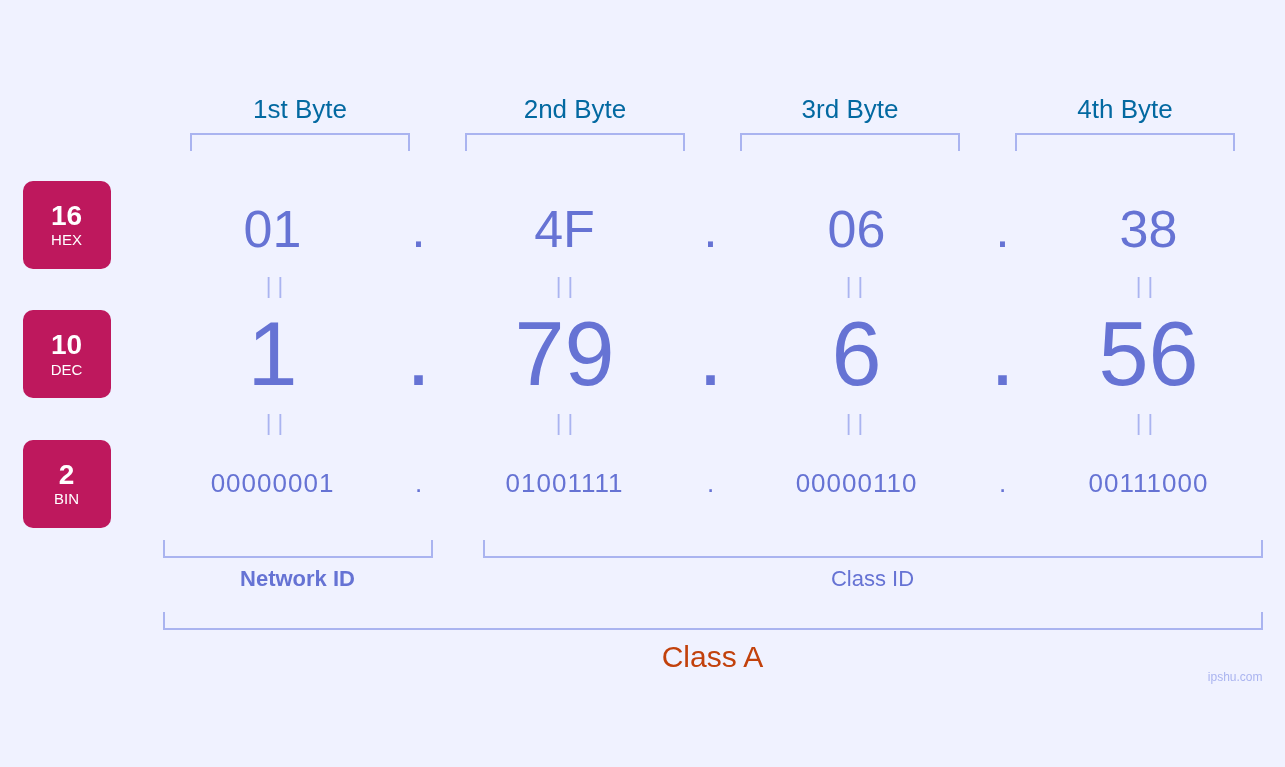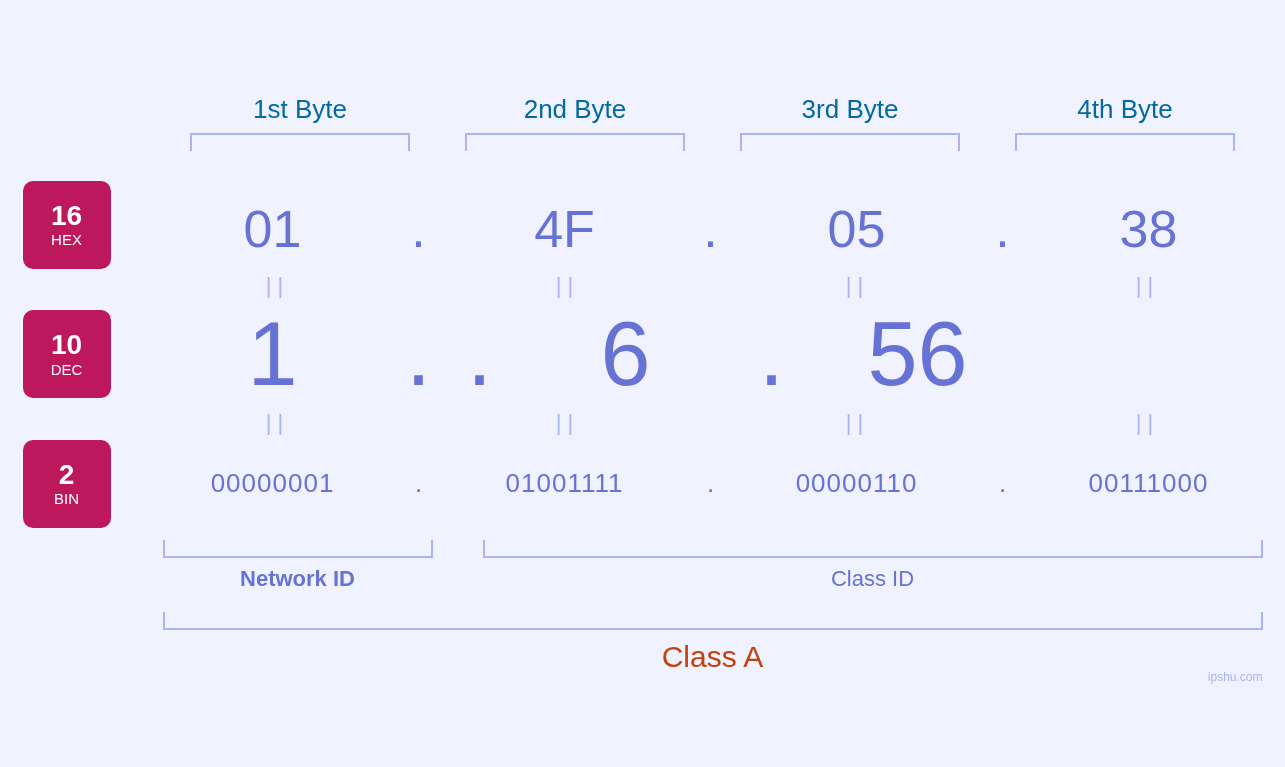--- a/index.html
+++ b/index.html
@@ -269,21 +269,21 @@
   <div class="data-row">
     <div class="badge">
       <span class="badge-num">16</span>
       <span class="badge-label">HEX</span>
     </div>
     <div class="values-area">
       <div class="byte-value hex-value">01</div>
       <div class="dot dot-hex spacer-dot">.</div>
       <div class="byte-value hex-value">4F</div>
       <div class="dot dot-hex spacer-dot">.</div>
-      <div class="byte-value hex-value">05</div>
+      <div class="byte-value hex-value">06</div>
       <div class="dot dot-hex spacer-dot">.</div>
       <div class="byte-value hex-value">38</div>
     </div>
   </div>
 
   <div class="equals-row">
     <div class="equals-item">||</div>
     <div class="equals-dot"></div>
     <div class="equals-item">||</div>
     <div class="equals-dot"></div>
@@ -293,20 +293,21 @@
   </div>
 
   <div class="data-row">
     <div class="badge">
       <span class="badge-num">10</span>
       <span class="badge-label">DEC</span>
     </div>
     <div class="values-area">
       <div class="byte-value dec-value">1</div>
       <div class="dot dot-dec spacer-dot">.</div>
+      <div class="byte-value dec-value">79</div>
       <div class="dot dot-dec spacer-dot">.</div>
       <div class="byte-value dec-value">6</div>
       <div class="dot dot-dec spacer-dot">.</div>
       <div class="byte-value dec-value">56</div>
     </div>
   </div>
 
   <div class="equals-row">
     <div class="equals-item">||</div>
     <div class="equals-dot"></div>

